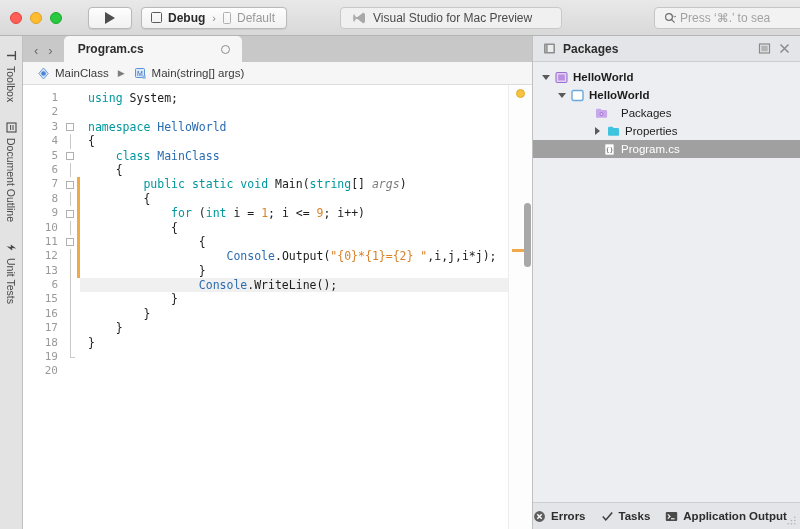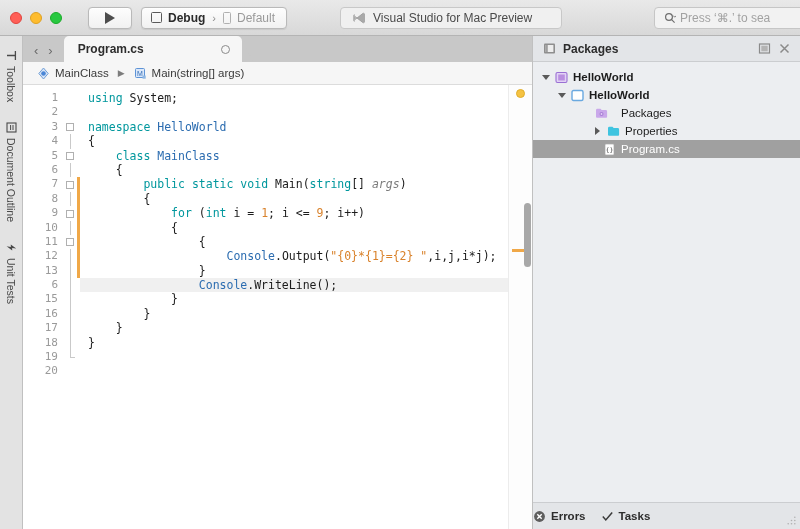--- a/index.html
+++ b/index.html
@@ -515,20 +515,28 @@
             <path d="M4.3 4.3 L8.7 8.7 M8.7 4.3 L4.3 8.7" stroke="#fff" stroke-width="1.4"></path>
           </svg>
           <span>Errors</span>
         </div>
         <div class="foot-item">
           <svg class="foot-ico" viewBox="0 0 13 13">
             <path d="M1.8 6.6 L4.8 9.9 L11.2 2.4" fill="none" stroke="#3a3a3a" stroke-width="1.5"></path>
           </svg>
           <span>Tasks</span>
         </div>
+        <div class="foot-item">
+          <svg class="foot-ico" viewBox="0 0 13 13">
+            <rect x="0.8" y="2" width="11.4" height="9" rx="1" fill="#4a4a4a"></rect>
+            <path d="M2.8 4.4 L5 6.5 L2.8 8.6" fill="none" stroke="#fff" stroke-width="1.1"></path>
+            <line x1="6" y1="8.8" x2="9.6" y2="8.8" stroke="#fff" stroke-width="1.1"></line>
+          </svg>
+          <span>Application Output</span>
+        </div>
         <svg class="grip" viewBox="0 0 11 11">
           <g fill="#b0b0b0">
             <circle cx="8.8" cy="2.2" r="0.8"></circle>
               <circle cx="8.8" cy="5.5" r="0.8"></circle>
               <circle cx="8.8" cy="8.8" r="0.8"></circle>
             <circle cx="5.5" cy="5.5" r="0.8"></circle>
               <circle cx="5.5" cy="8.8" r="0.8"></circle>
             <circle cx="2.2" cy="8.8" r="0.8"></circle>
           </g>
         </svg>

